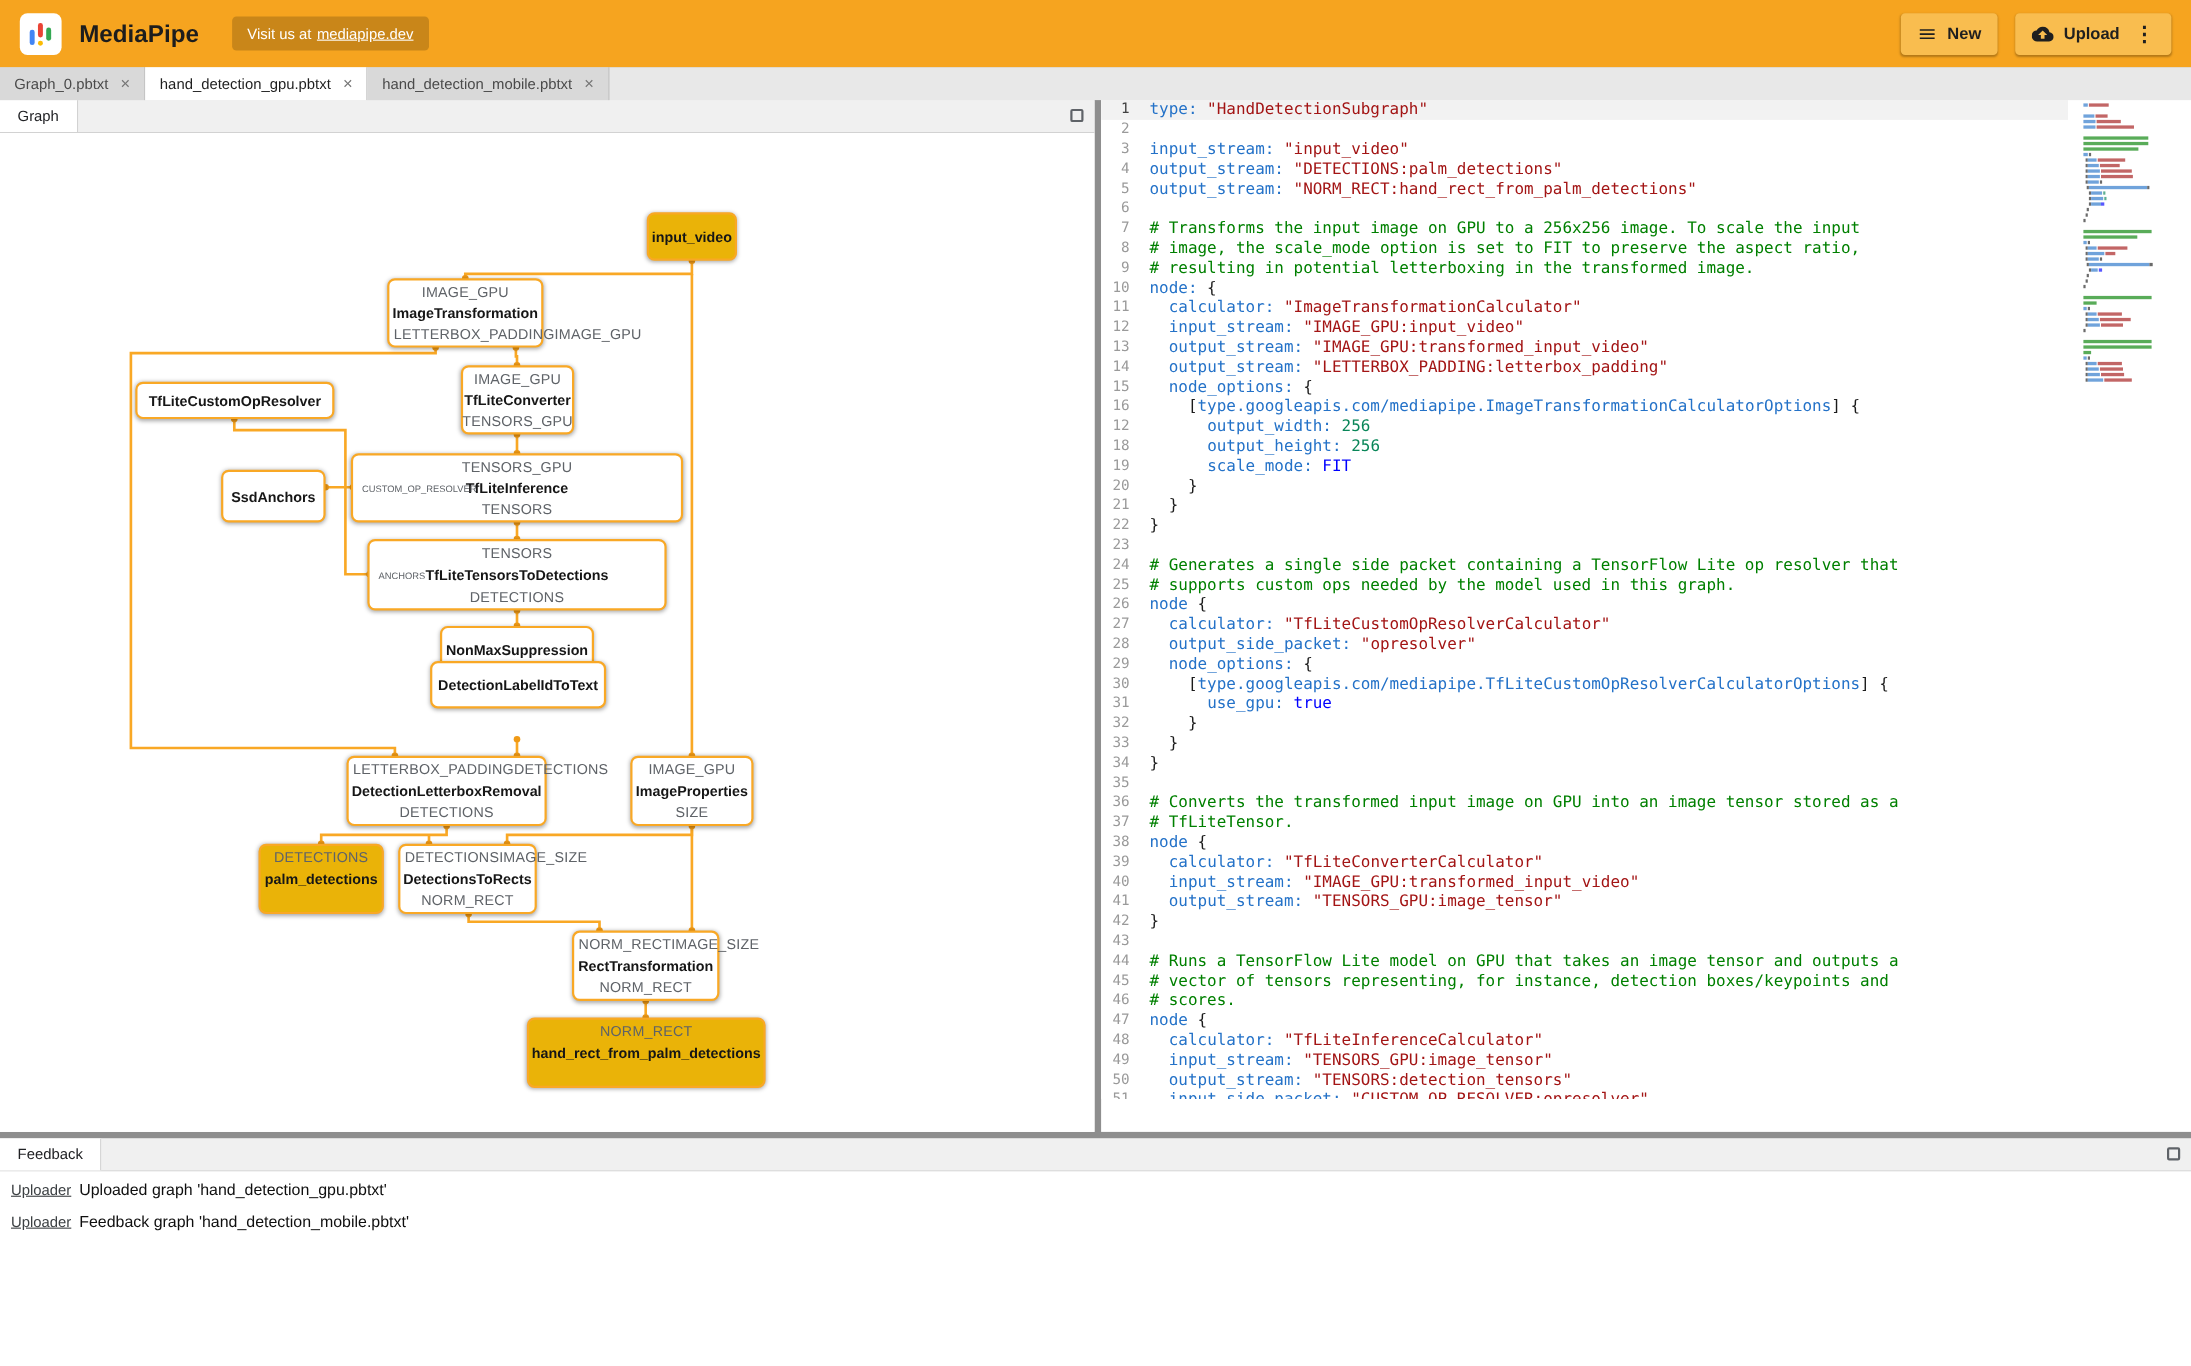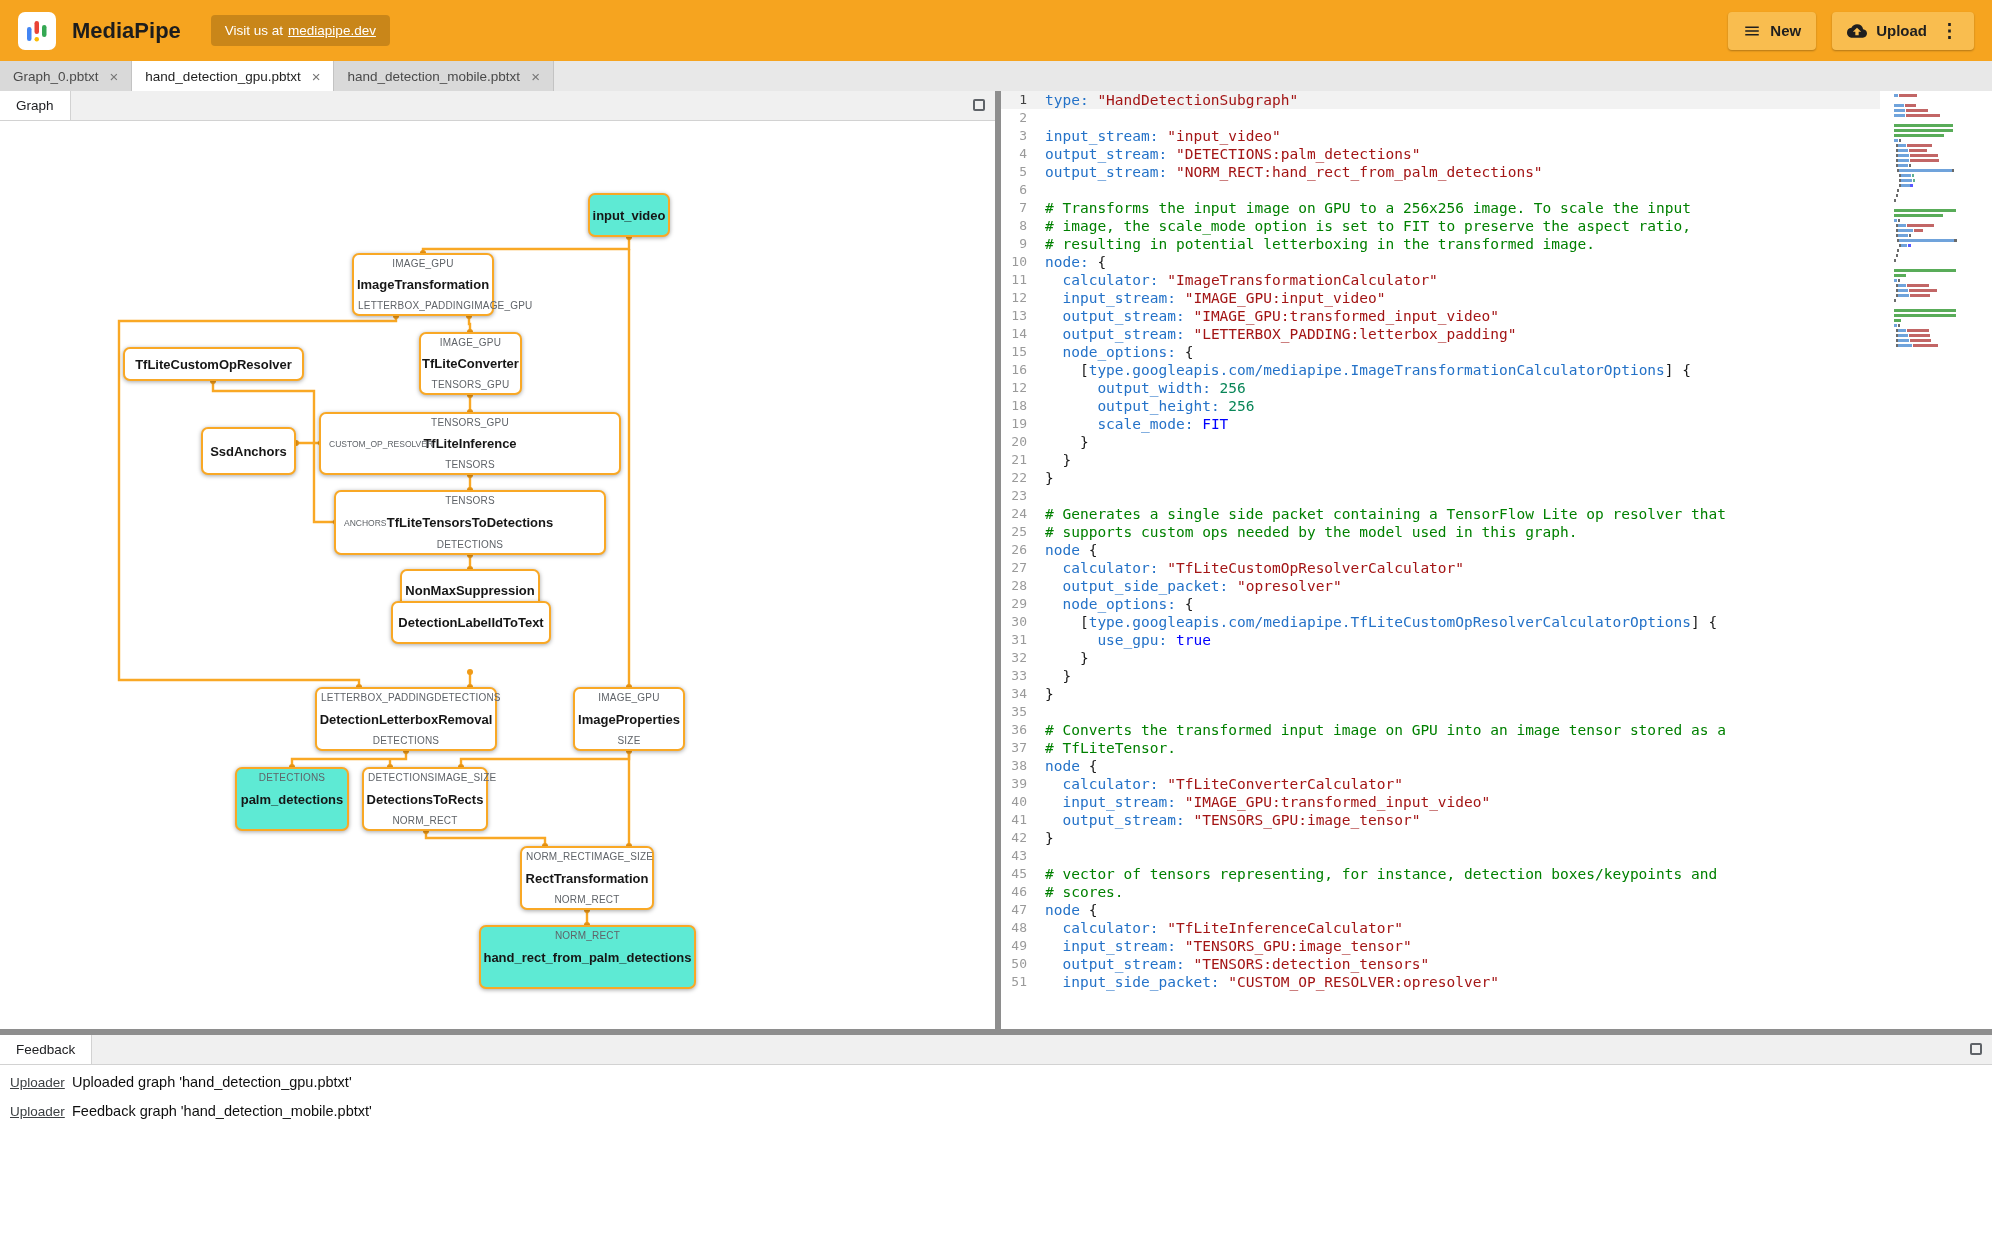--- a/index.html
+++ b/index.html
@@ -39,26 +39,26 @@
   .ptab  { display:flex; align-items:center; gap:9px; padding:0 16px; background:#fff;
            border-right:1px solid #d2d2d2; font-size:13.5px; color:#202124; cursor:pointer; }
   .expand { width:12px; height:12px; border:2px solid #5f6368; border-radius:2px; margin:8px 10px 0 0; cursor:pointer; }
 
   
   .gcanvas { position:relative; width:100%; height:908px; overflow:hidden; background:#fff; }
   .edges { position:absolute; left:0; top:0; z-index:0; }
   .gnode { position:absolute; background:#fff; border:2px solid #f9a825; border-radius:7px;
            box-shadow:0 1px 4px rgba(0,0,0,0.35); display:flex; align-items:center; justify-content:center;
            z-index:1; cursor:pointer; }
-  .gnode.stream { background:#5eead4; }
+  .gnode.stream { background:#eab308; }
   .nlabel { font-weight:bold; font-size:13px; color:#161616; white-space:nowrap; }
   .ports { position:absolute; left:4px; right:4px; display:flex; }
   .ports.top { top:3px; }  .ports.bottom { bottom:3px; }
   .ports.center { justify-content:center; }  .ports.between { justify-content:space-between; }
-  .port { font-size:10px; color:#5f6368; letter-spacing:0.2px; white-space:nowrap; }
+  .port { font-size:13px; color:#5f6368; letter-spacing:0.2px; white-space:nowrap; }
   .pleft { position:absolute; left:8px; top:50%; transform:translateY(-50%); font-size:8.5px; color:#5f6368; }
 
   
   .ebody { position:relative; height:908px; overflow:hidden; background:#fff; }
   .code { position:absolute; left:0; top:0; right:112px; }
   .cl { display:flex; height:18px; line-height:18px; font-family:"DejaVu Sans Mono", monospace;
         font-size:14.5px; white-space:pre; }
   .cl.cur { background:#f2f2f2; }
   .ln { flex:none; width:44px; text-align:right; padding-right:18px; color:#9a9a9a; font-size:13px; }
   .cl.cur .ln { color:#424242; }
@@ -349,20 +349,21 @@
           <div class="cl"><span class="ln">34</span><span class="lc"><span style="color: rgb(27, 27, 27);">}</span></span></div>
           <div class="cl"><span class="ln">35</span><span class="lc"></span></div>
           <div class="cl"><span class="ln">36</span><span class="lc"><span style="color: rgb(0, 128, 0);"># Converts the transformed input image on GPU into an image tensor stored as a</span></span></div>
           <div class="cl"><span class="ln">37</span><span class="lc"><span style="color: rgb(0, 128, 0);"># TfLiteTensor.</span></span></div>
           <div class="cl"><span class="ln">38</span><span class="lc"><span style="color: rgb(36, 114, 200);">node</span><span style="color: rgb(27, 27, 27);"> {</span></span></div>
           <div class="cl"><span class="ln">39</span><span class="lc"><span style="color: rgb(27, 27, 27);">  </span><span style="color: rgb(36, 114, 200);">calculator:</span><span style="color: rgb(163, 21, 21);"> "TfLiteConverterCalculator"</span></span></div>
           <div class="cl"><span class="ln">40</span><span class="lc"><span style="color: rgb(27, 27, 27);">  </span><span style="color: rgb(36, 114, 200);">input_stream:</span><span style="color: rgb(163, 21, 21);"> "IMAGE_GPU:transformed_input_video"</span></span></div>
           <div class="cl"><span class="ln">41</span><span class="lc"><span style="color: rgb(27, 27, 27);">  </span><span style="color: rgb(36, 114, 200);">output_stream:</span><span style="color: rgb(163, 21, 21);"> "TENSORS_GPU:image_tensor"</span></span></div>
           <div class="cl"><span class="ln">42</span><span class="lc"><span style="color: rgb(27, 27, 27);">}</span></span></div>
           <div class="cl"><span class="ln">43</span><span class="lc"></span></div>
+          <div class="cl"><span class="ln">44</span><span class="lc"><span style="color: rgb(0, 128, 0);"># Runs a TensorFlow Lite model on GPU that takes an image tensor and outputs a</span></span></div>
           <div class="cl"><span class="ln">45</span><span class="lc"><span style="color: rgb(0, 128, 0);"># vector of tensors representing, for instance, detection boxes/keypoints and</span></span></div>
           <div class="cl"><span class="ln">46</span><span class="lc"><span style="color: rgb(0, 128, 0);"># scores.</span></span></div>
           <div class="cl"><span class="ln">47</span><span class="lc"><span style="color: rgb(36, 114, 200);">node</span><span style="color: rgb(27, 27, 27);"> {</span></span></div>
           <div class="cl"><span class="ln">48</span><span class="lc"><span style="color: rgb(27, 27, 27);">  </span><span style="color: rgb(36, 114, 200);">calculator:</span><span style="color: rgb(163, 21, 21);"> "TfLiteInferenceCalculator"</span></span></div>
           <div class="cl"><span class="ln">49</span><span class="lc"><span style="color: rgb(27, 27, 27);">  </span><span style="color: rgb(36, 114, 200);">input_stream:</span><span style="color: rgb(163, 21, 21);"> "TENSORS_GPU:image_tensor"</span></span></div>
           <div class="cl"><span class="ln">50</span><span class="lc"><span style="color: rgb(27, 27, 27);">  </span><span style="color: rgb(36, 114, 200);">output_stream:</span><span style="color: rgb(163, 21, 21);"> "TENSORS:detection_tensors"</span></span></div>
           <div class="cl"><span class="ln">51</span><span class="lc"><span style="color: rgb(27, 27, 27);">  </span><span style="color: rgb(36, 114, 200);">input_side_packet:</span><span style="color: rgb(163, 21, 21);"> "CUSTOM_OP_RESOLVER:opresolver"</span></span></div>
         </div>
       <div class="minimap">
           <div class="mmr">

